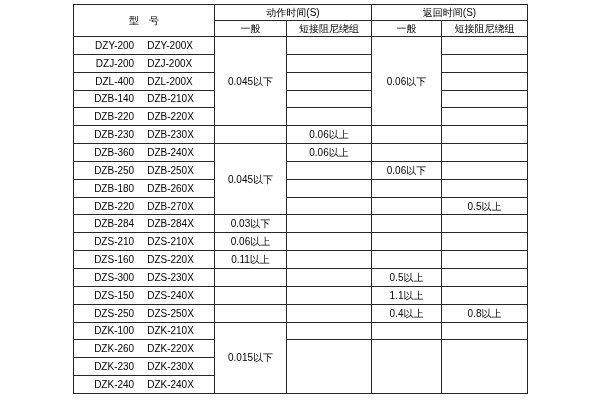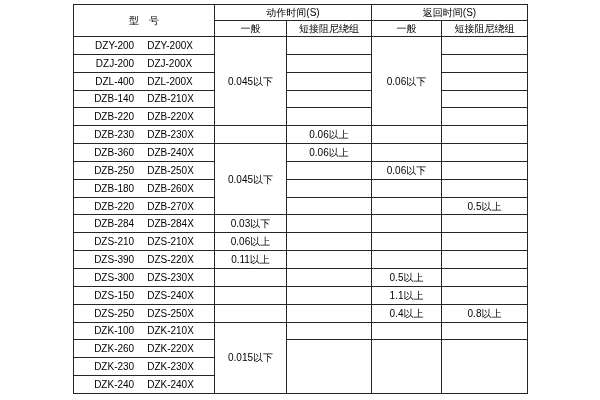--- a/index.html
+++ b/index.html
@@ -142,21 +142,21 @@
             <td></td>
           </tr>
           <tr>
             <td class="model-cell"><span>DZS-210</span><span>DZS-210X</span></td>
             <td>0.06以上</td>
             <td></td>
             <td></td>
             <td></td>
           </tr>
           <tr>
-            <td class="model-cell"><span>DZS-390</span><span>DZS-220X</span></td>
+            <td class="model-cell"><span>DZS-160</span><span>DZS-220X</span></td>
             <td>0.11以上</td>
             <td></td>
             <td></td>
             <td></td>
           </tr>
           <tr>
             <td class="model-cell"><span>DZS-300</span><span>DZS-230X</span></td>
             <td></td>
             <td></td>
             <td>0.5以上</td>

